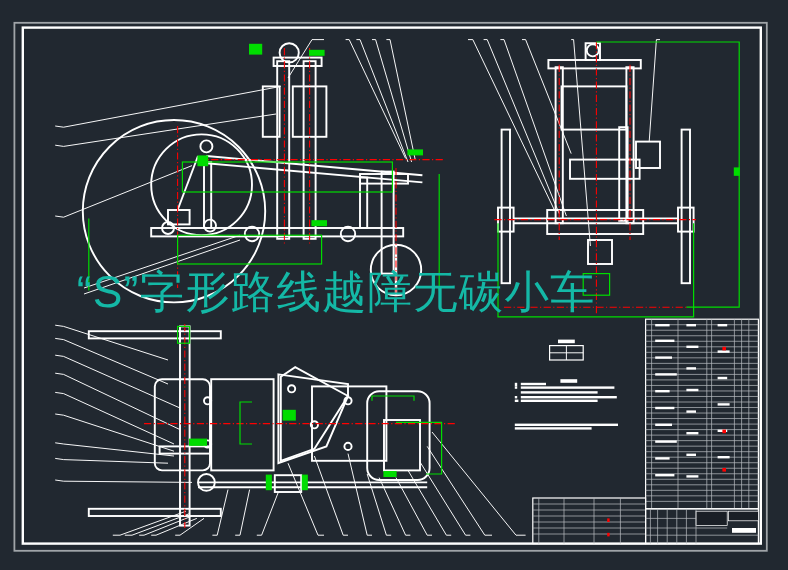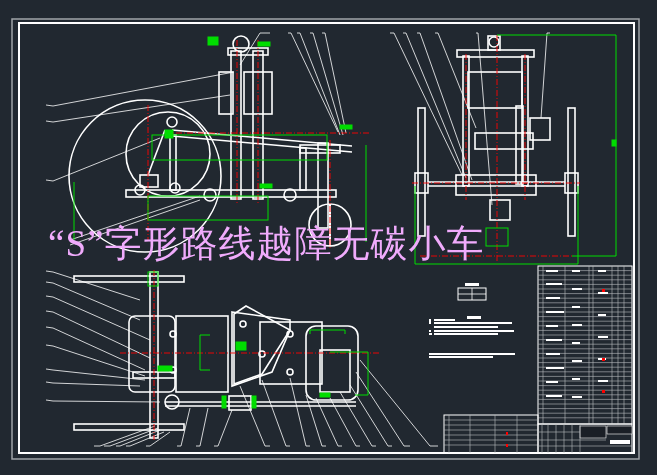--- a/index.html
+++ b/index.html
@@ -1,20 +1,20 @@
 <!DOCTYPE html>
 <html><head>
 <meta charset="utf-8">
 <style>
   html, body { margin: 0; padding: 0; background: #212830; }
   body { width: 657px; height: 475px; position: relative; overflow: hidden;
          font-family: "DejaVu Sans", sans-serif; }
   #canvas { position: absolute; left: 0; top: 0; }
-  .title-overlay { position: absolute; left: 48px; top: 222px; color: #f0abfc;
-         font-family: Liberation Serif, serif; font-size: 37px; letter-spacing: 1px;
+  .title-overlay { position: absolute; left: 64px; top: 222px; color: #14b8a6;
+         font-family: Liberation Sans, sans-serif; font-size: 37px; letter-spacing: 1px;
          line-height: 44px; white-space: nowrap; pointer-events: none; }
 </style>
 </head>
 <body>
 
 <svg id="canvas" width="657" height="475" viewBox="0 0 657 475" xmlns="http://www.w3.org/2000/svg">
 
   <rect x="12" y="19" width="627" height="440" fill="none" stroke="#a0a4a8" stroke-width="1.5"></rect>
   <rect x="19" y="23" width="615" height="430" fill="none" stroke="#ffffff" stroke-width="2"></rect>
 

